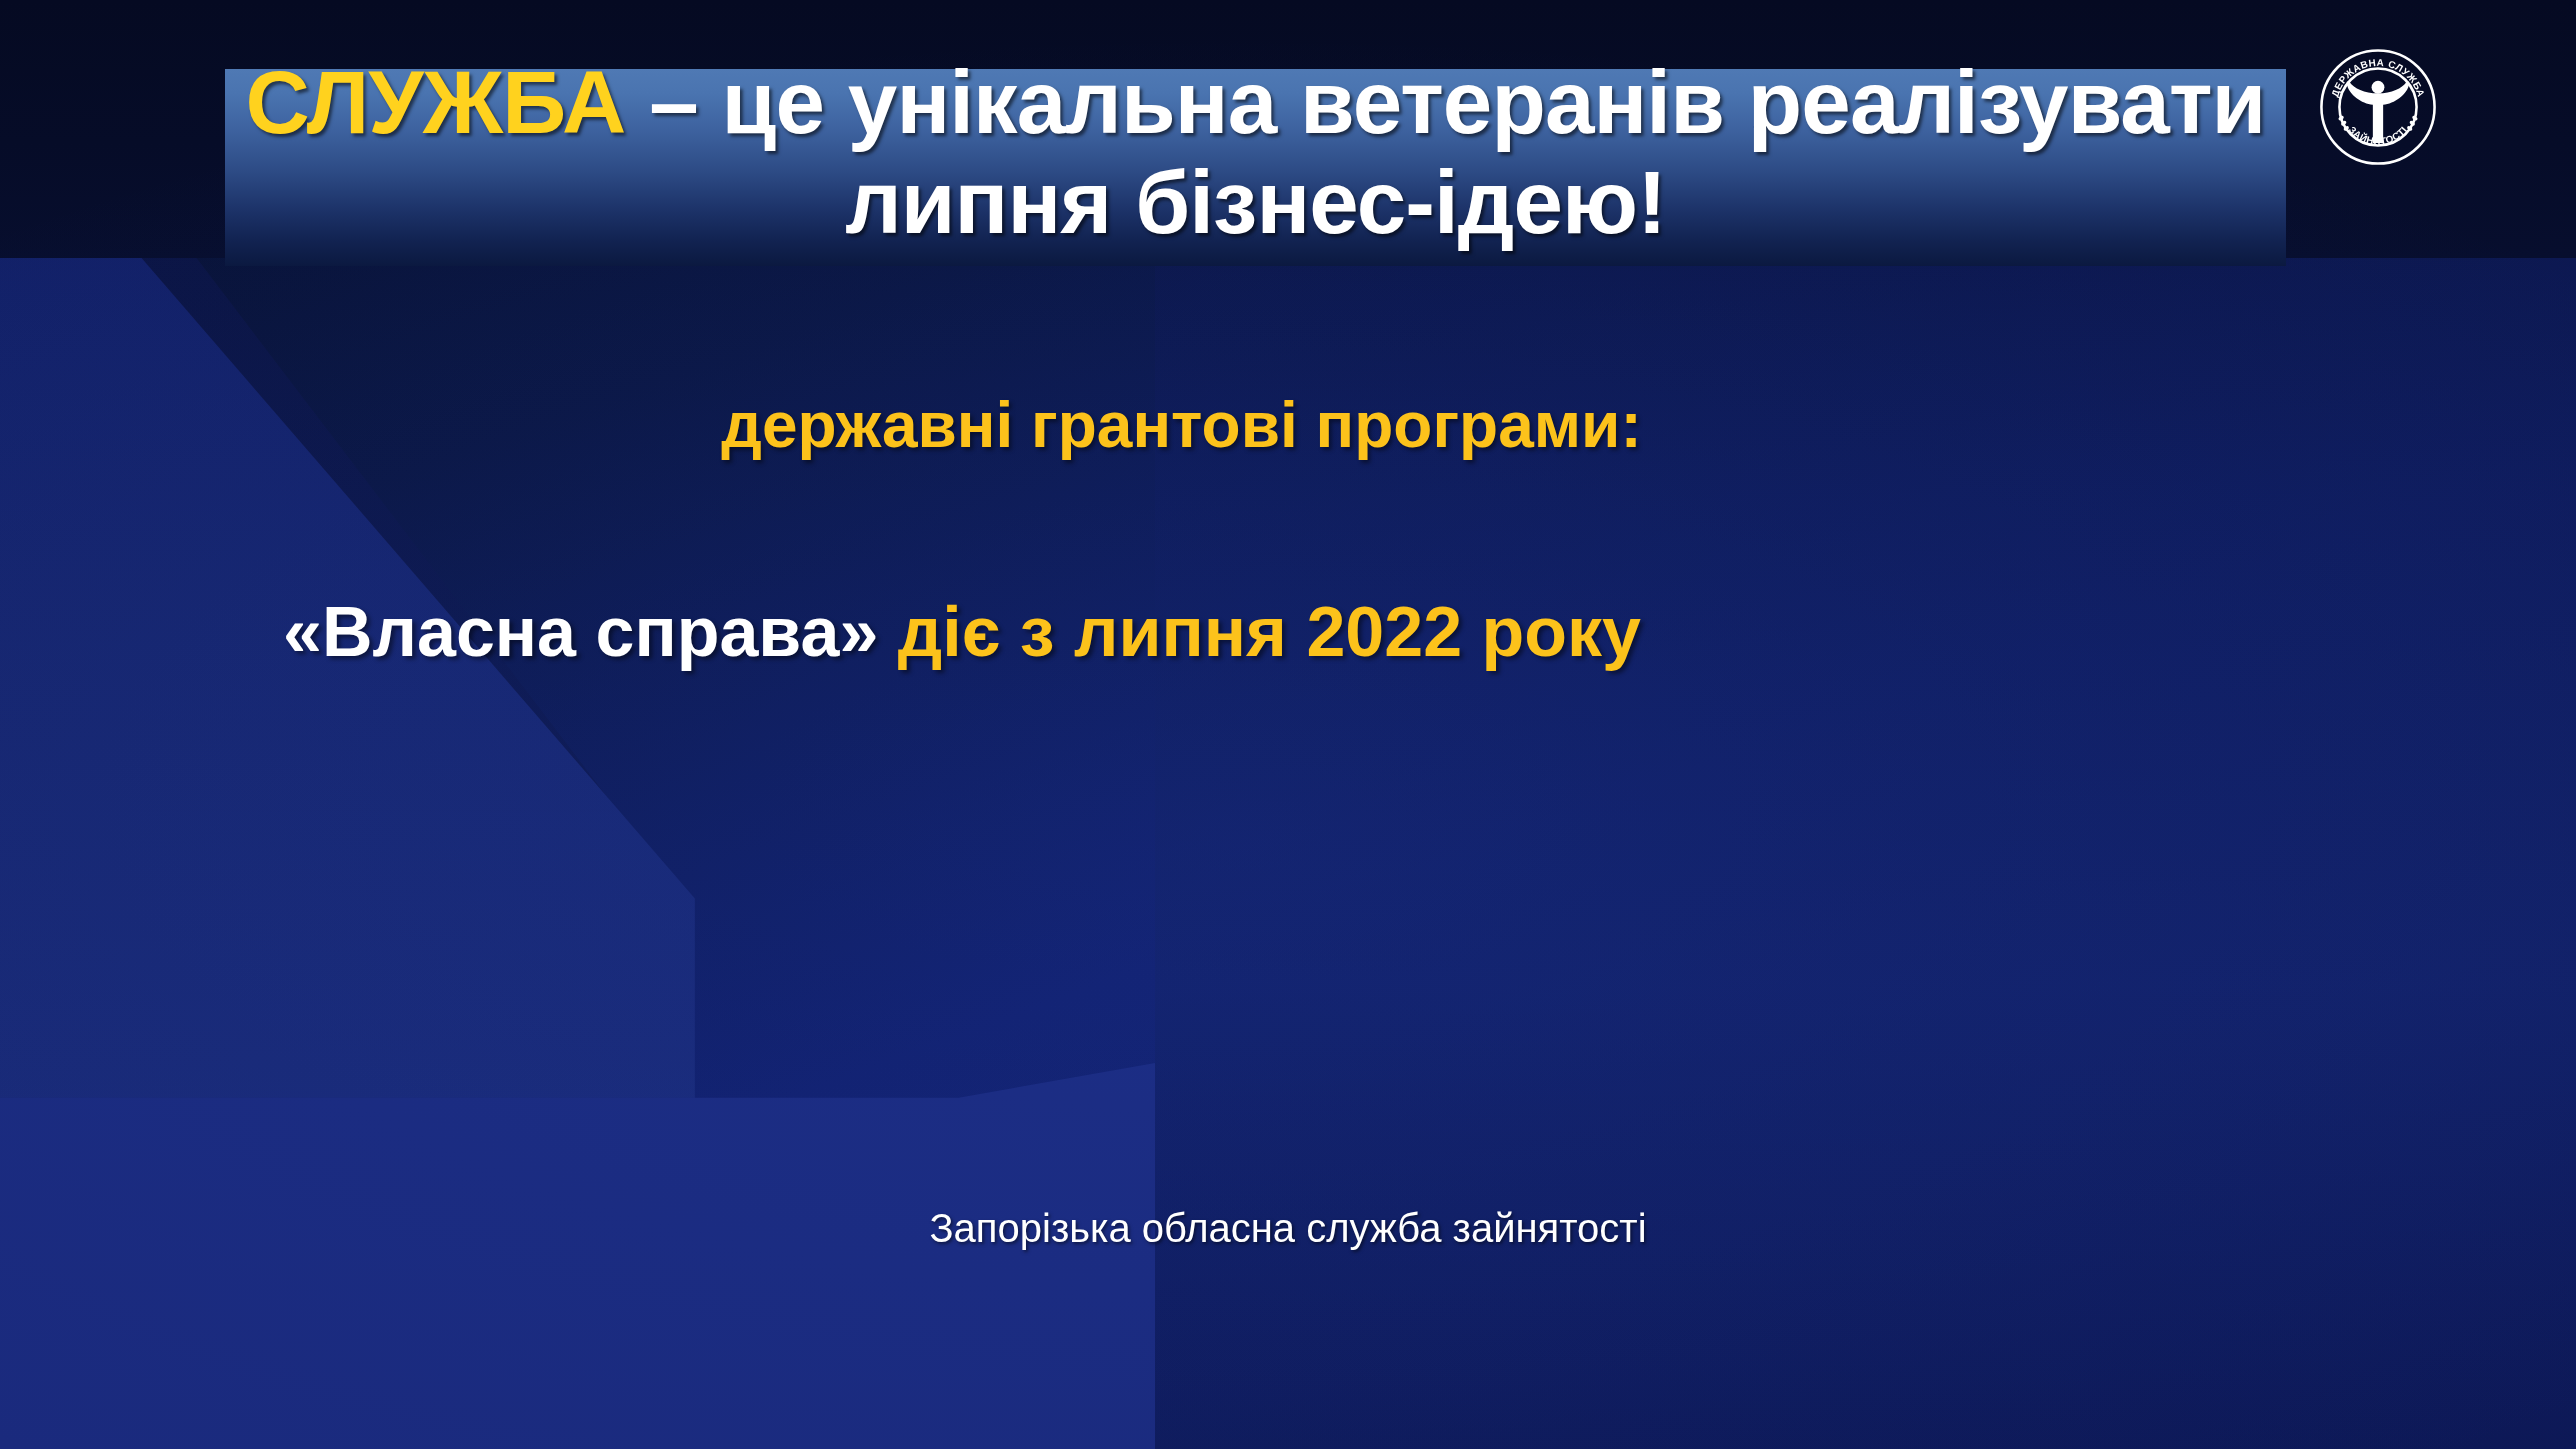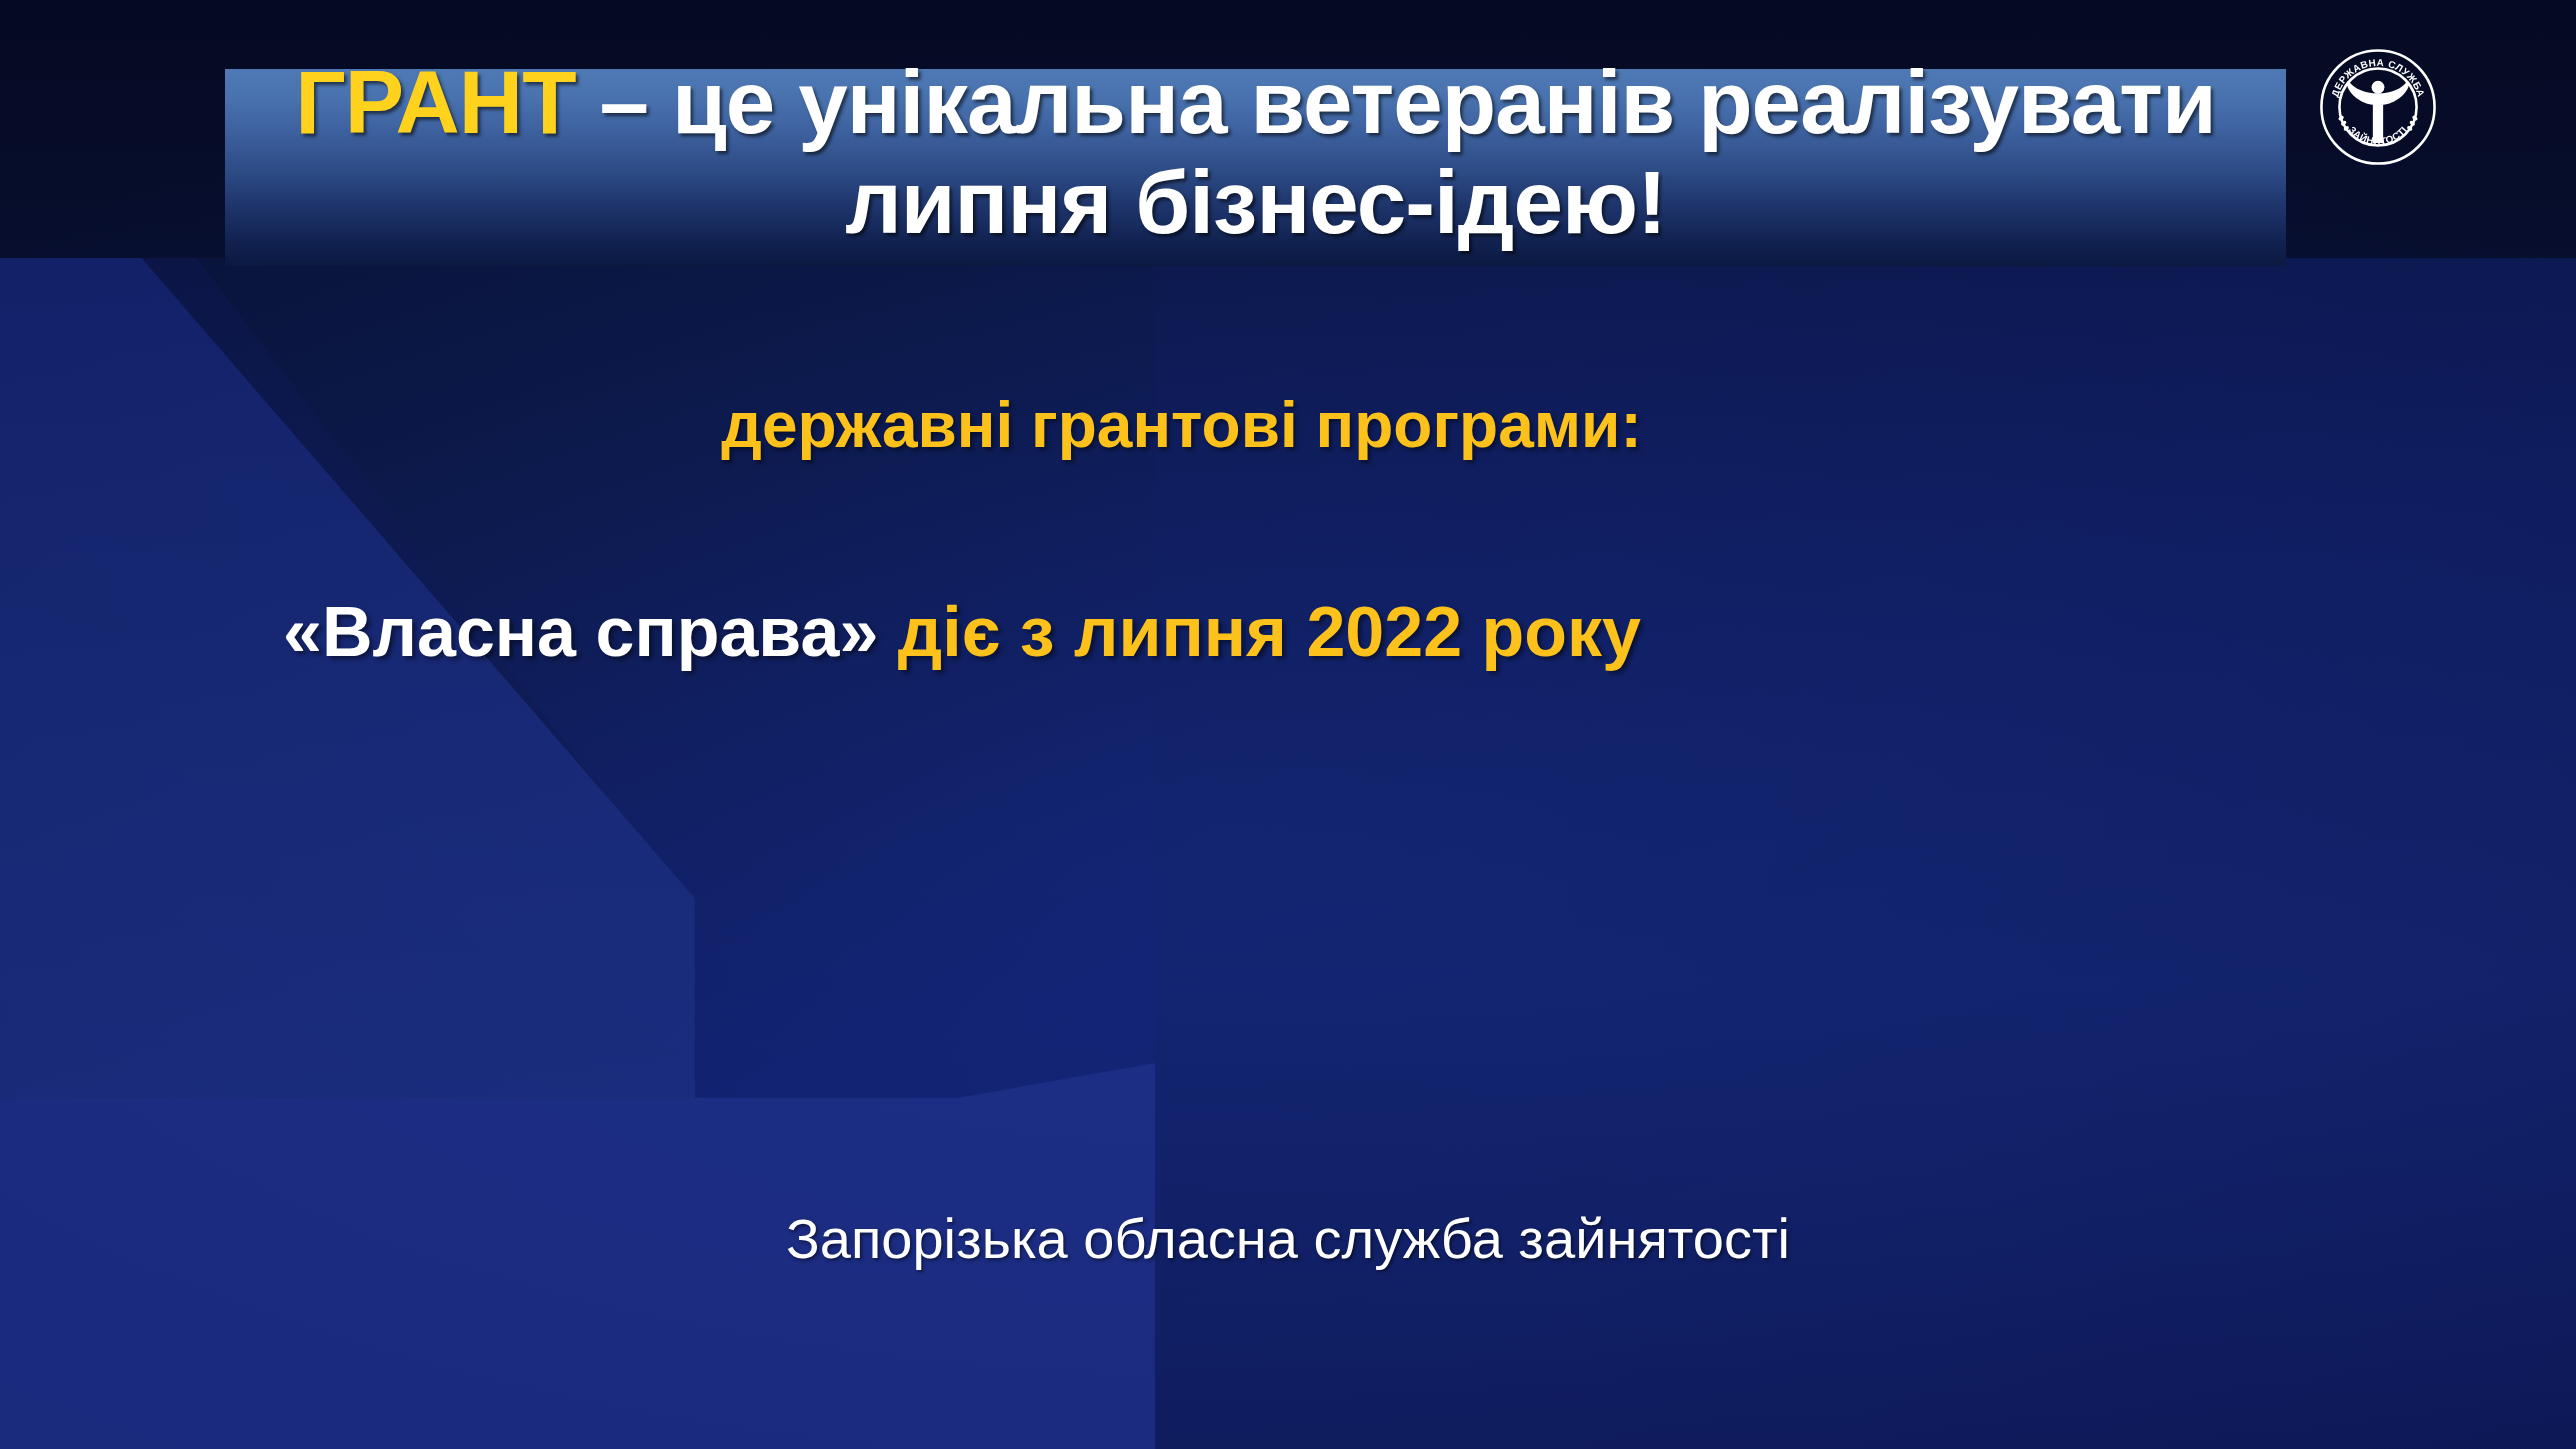--- a/index.html
+++ b/index.html
@@ -137,21 +137,21 @@
     white-space: normal;
     line-height: 1.42;
   }
 
   #footer {
     position: absolute;
     left: 0;
     top: 1206px;
     width: 2576px;
     text-align: center;
-    font-size: 56px;
+    font-size: 40px;
     font-weight: normal;
     color: #ffffff;
     text-shadow: 1.7px 1.7px 3.4px rgba(0,0,0,0.5);
   }
 
   
   #emblem {
     position: absolute;
     left: 2318px;
     top: 47px;
@@ -169,21 +169,21 @@
   <div class="bg-wedge-left2"></div>
   <div class="bg-wedge-left"></div>
   <div class="bg-bottom-left"></div>
   <div class="bg-right-panel"></div>
   <div class="bg-dark-top"></div>
   <div class="bg-vignette"></div>
 
   <div id="title-banner"></div>
 
   <div id="title-text">
-    <span class="hl">ГРАНТ</span><span> – це унікальна ветеранів реалізувати</span><br>
+    <span class="hl">СЛУЖБА</span><span> – це унікальна ветеранів реалізувати</span><br>
     <span>липня бізнес-ідею!</span>
   </div>
 
   <div id="emblem">
     <svg viewBox="0 0 140 140" xmlns="http://www.w3.org/2000/svg">
       <defs>
         <path id="arcTop" d="M 22,70 A 48,48 0 0 1 118,70" fill="none"></path>
         <path id="arcBot" d="M 26,70 A 44,44 0 0 0 114,70" fill="none"></path>
       </defs>
       <circle cx="70" cy="70" r="66" fill="none" stroke="#ffffff" stroke-width="3"></circle>

